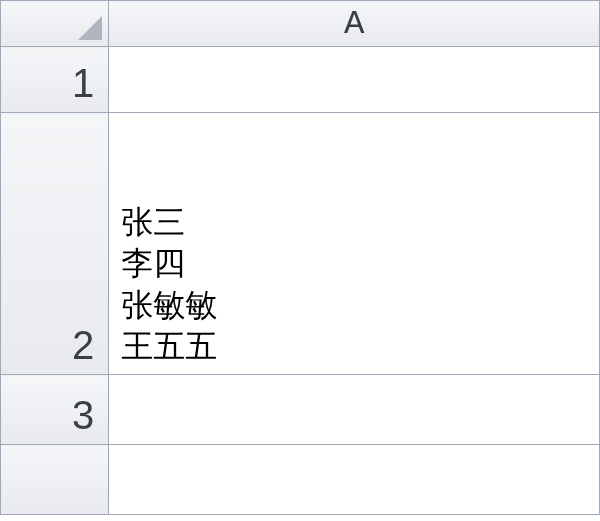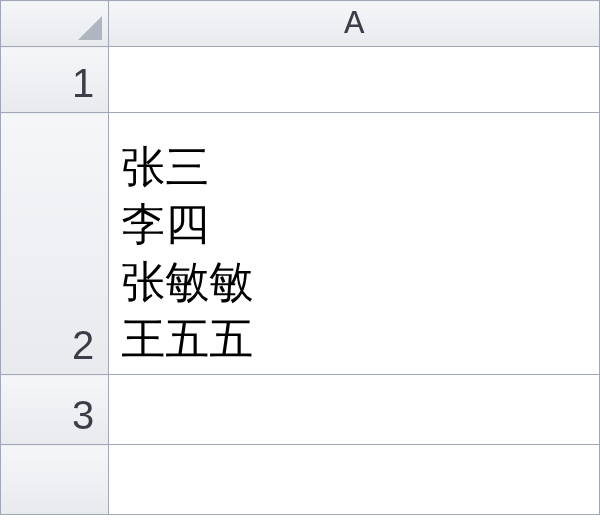--- a/index.html
+++ b/index.html
@@ -60,21 +60,21 @@
       text-align: right;
       vertical-align: bottom;
       font-size: 40px;
       color: #3a3e48;
       padding: 0 14px 6px 0;
       font-family: Arial, sans-serif;
     }
     .cell {
       background: #fff;
       padding: 6px 8px 6px 12px;
-      font-size: 44px;
+      font-size: 32px;
       color: #000;
       line-height: 1.3;
       white-space: pre-line;
       vertical-align: bottom;
     }
     .r1 { height: 66px; }
     .r2 { height: 262px; }
     .r3 { height: 70px; }
     .r4 { height: 70px; }
   </style>

